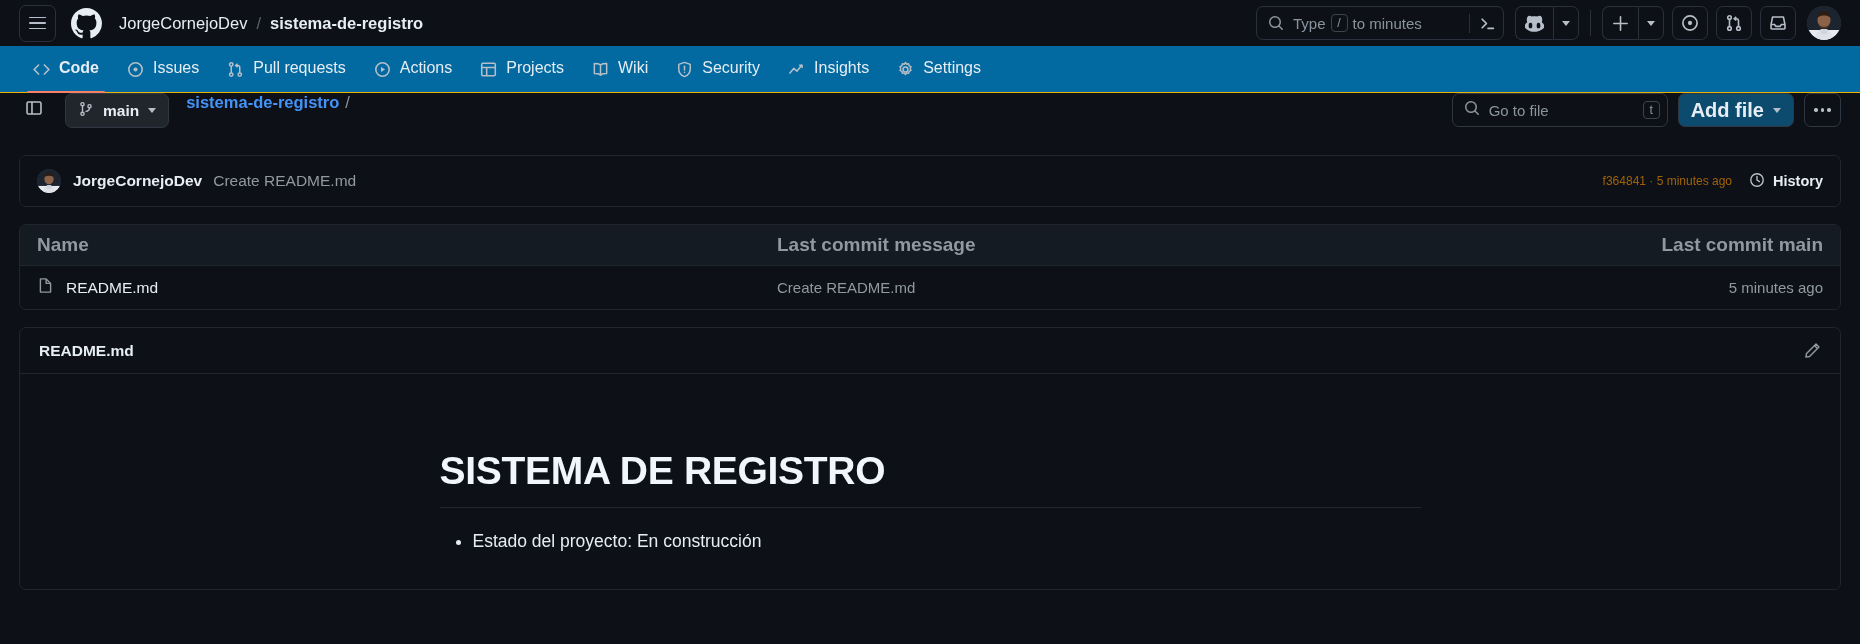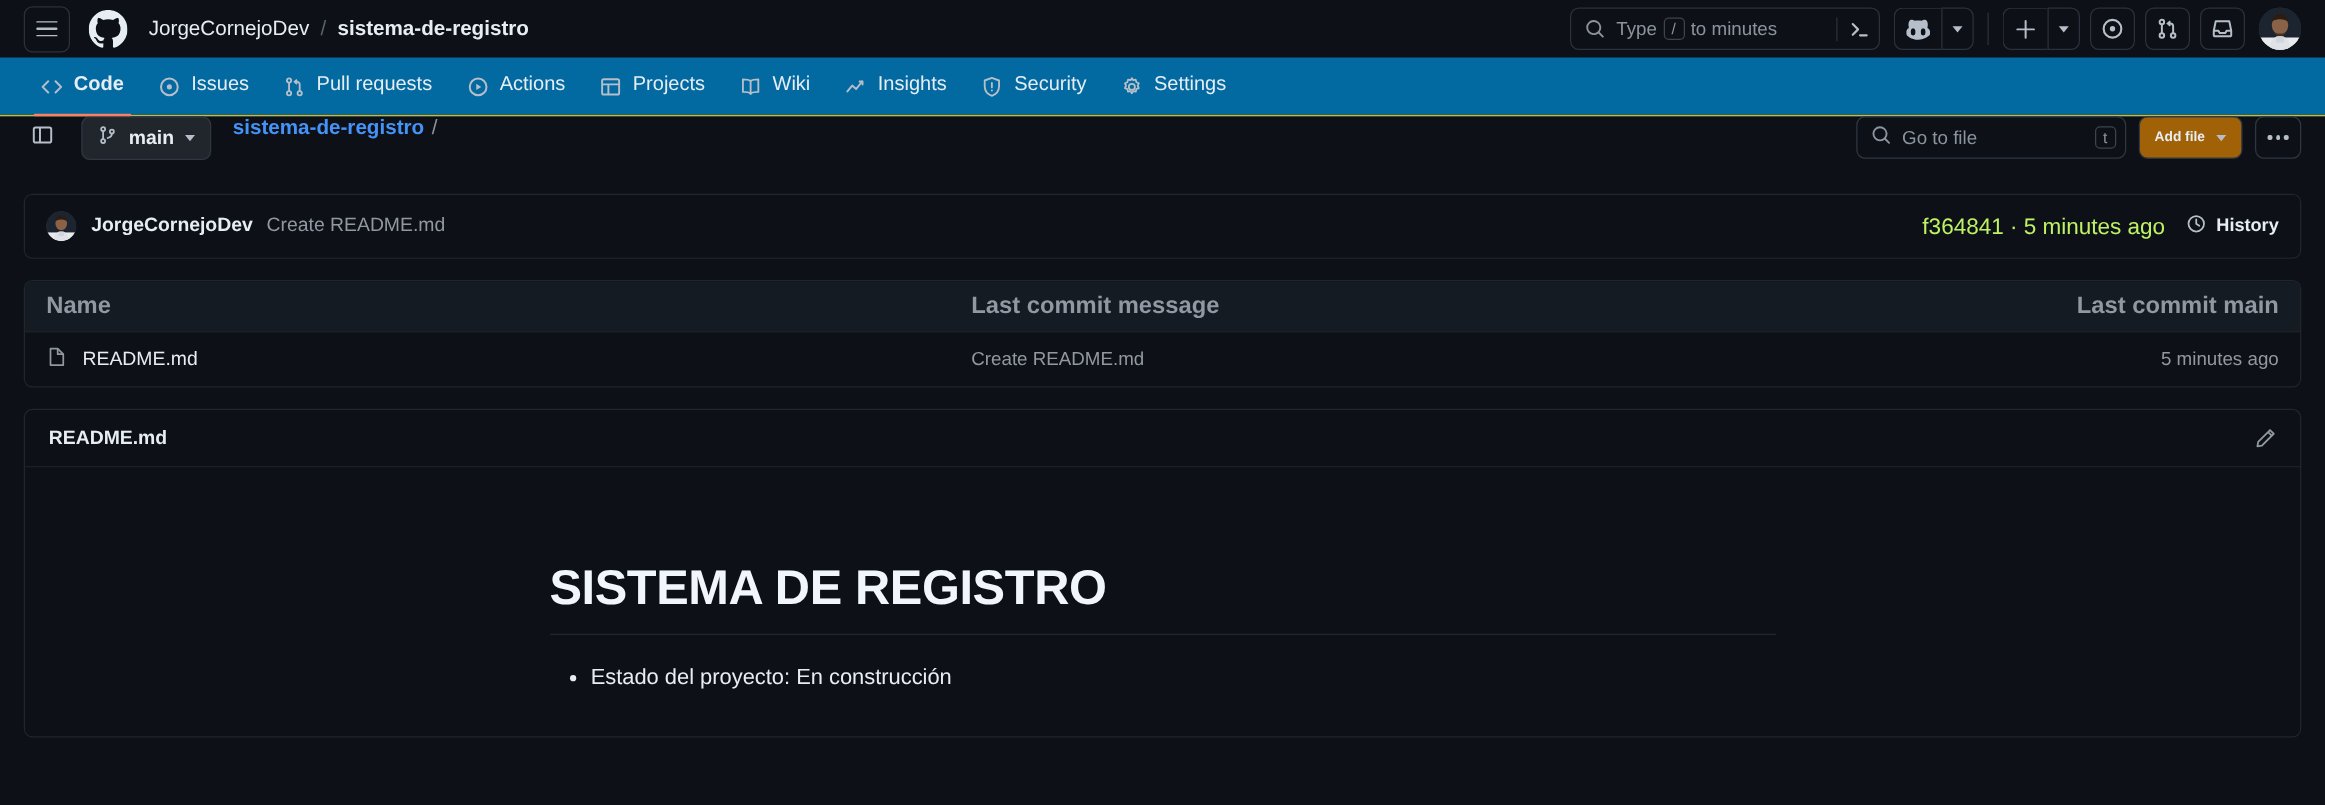--- a/index.html
+++ b/index.html
@@ -165,26 +165,26 @@
     height: 34px; width: 216px;
     border: 1px solid #2f3742;
     border-radius: 7px;
     padding: 0 7px 0 11px;
     cursor: pointer;
   }
   .gotofile .gph { font-size: 15px; color: #8b949e; margin-left: 9px; flex: 1; }
   .addfile-btn {
     display: flex; align-items: center; gap: 9px;
     height: 34px;
-    background: #a16207;
+    background: #0c4a6e;
     border: 1px solid #2f3742;
     border-radius: 7px;
     padding: 0 12px;
     cursor: pointer;
-    font-size: 11px; font-weight: 700; color: #e6edf3;
+    font-size: 20px; font-weight: 700; color: #e6edf3;
   }
   .kebab-btn {
     width: 37px; height: 34px;
     border: 1px solid #2f3742; border-radius: 7px;
     display: flex; align-items: center; justify-content: center;
     gap: 3px; cursor: pointer;
   }
   .kebab-btn i { width: 3.4px; height: 3.4px; border-radius: 50%; background: #b6bfc9; display:block; }
 
   
@@ -200,21 +200,21 @@
     padding: 0 17px;
     background: #0d1117;
   }
   .commit-avatar {
     width: 24px; height: 24px; border-radius: 50%;
     overflow: hidden; flex: none; background: #30363d;
   }
   .commit-author { font-size: 15.5px; font-weight: 700; color: #e6edf3; margin-left: 12px; cursor:pointer; }
   .commit-msg { font-size: 15.5px; color: #9198a1; margin-left: 11px; cursor:pointer; }
   .commit-right { margin-left: auto; display: flex; align-items: center; gap: 17px; }
-  .commit-meta { font-size: 18px; color: #bef264; }
+  .commit-meta { font-size: 12px; color: #a16207; }
   .history-link {
     display: flex; align-items: center; gap: 8px;
     font-size: 14.5px; font-weight: 700; color: #e6edf3;
     cursor: pointer; text-decoration: none;
   }
 
   
   .file-table { margin-top: 17px; border:1px solid #21262d; border-radius:7px; overflow:hidden; }
   .ft-head {
     display: flex; align-items: center;
@@ -423,34 +423,34 @@
 
   <a class="rtab">
     <svg width="17" height="17" viewBox="0 0 16 16" fill="none" stroke="#b6bfc9" stroke-width="1.4" stroke-linejoin="round">
         <path d="M8 3.6C6.8 2.7 5.3 2.4 2.2 2.4v9.4c3.1 0 4.6.3 5.8 1.2 1.2-.9 2.7-1.2 5.8-1.2V2.4c-3.1 0-4.6.3-5.8 1.2Z"></path>
         <path d="M8 3.6v10.4"></path>
       </svg>
     <span class="tlabel">Wiki</span>
   </a>
 
   <a class="rtab">
-    <svg width="17" height="17" viewBox="0 0 16 16" fill="none" stroke="#b6bfc9" stroke-width="1.45" stroke-linecap="round" stroke-linejoin="round">
-        <path d="M1.8 11.4 5.4 7l3 2.6 4.4-5.6"></path>
-        <path d="M11 4h2.2v2.2"></path>
-      </svg>
-    <span class="tlabel">Insights</span>
-  </a>
-
-  <a class="rtab">
     <svg width="17" height="17" viewBox="0 0 16 16" fill="none" stroke="#b6bfc9" stroke-width="1.4" stroke-linejoin="round">
         <path d="M8 1.3 2.6 3.2v4.3c0 3.3 2.2 6 5.4 7.2 3.2-1.2 5.4-3.9 5.4-7.2V3.2Z"></path>
         <path d="M8 5v3.4" stroke-linecap="round"></path>
         <circle cx="8" cy="10.7" r=".75" fill="#b6bfc9" stroke="none"></circle>
       </svg>
     <span class="tlabel">Security</span>
+  </a>
+
+  <a class="rtab">
+    <svg width="17" height="17" viewBox="0 0 16 16" fill="none" stroke="#b6bfc9" stroke-width="1.45" stroke-linecap="round" stroke-linejoin="round">
+        <path d="M1.8 11.4 5.4 7l3 2.6 4.4-5.6"></path>
+        <path d="M11 4h2.2v2.2"></path>
+      </svg>
+    <span class="tlabel">Insights</span>
   </a>
 
   <a class="rtab">
     <svg width="17" height="17" viewBox="0 0 16 16" fill="none" stroke="#b6bfc9" stroke-width="1.35">
         <circle cx="8" cy="8" r="2.3"></circle>
         <path d="M8 1.4l1 1.6 1.9-.4.5 1.9 1.8.8-.8 1.8.8 1.8-1.8.8-.5 1.9-1.9-.4-1 1.6-1-1.6-1.9.4-.5-1.9-1.8-.8.8-1.8-.8-1.8 1.8-.8.5-1.9 1.9.4Z" stroke-linejoin="round"></path>
       </svg>
     <span class="tlabel">Settings</span>
   </a>
 

